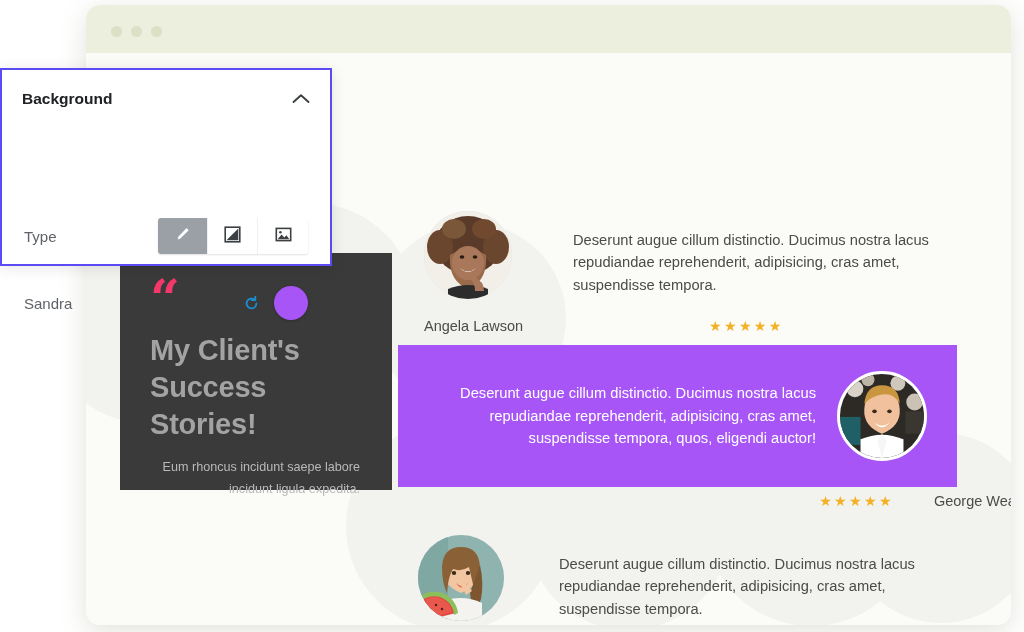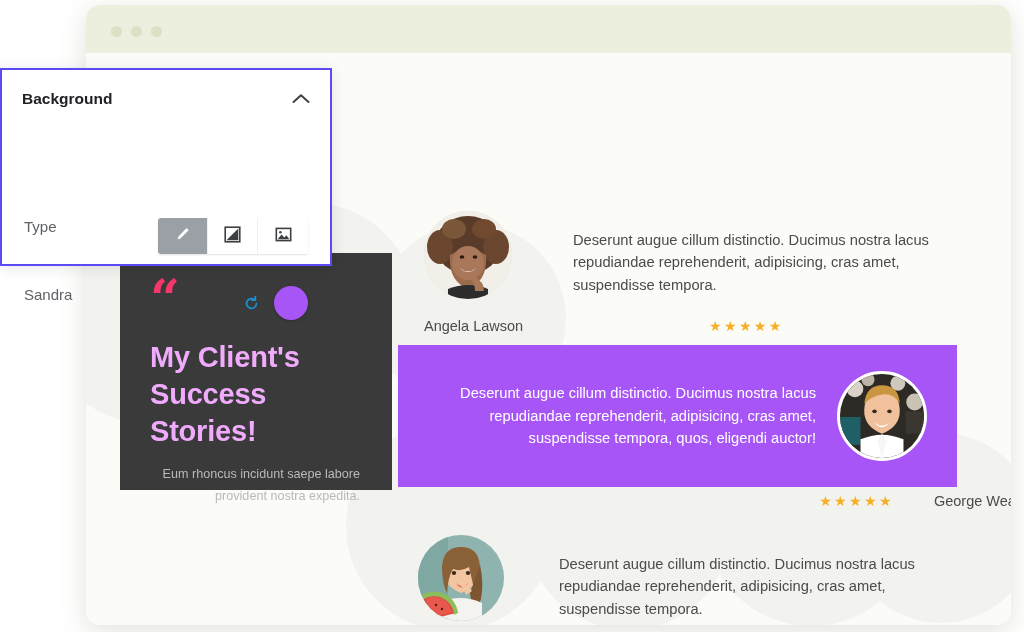--- a/index.html
+++ b/index.html
@@ -177,26 +177,26 @@
   }
   .big-quote {
     font-family: "DejaVu Serif", "Liberation Serif", serif;
     color: #f5376a;
     font-size: 52px;
     line-height: 0.62;
     font-weight: 700;
     height: 40px;
   }
   .dark-title {
-    color: #f0abfc;
+    color: #a3a3a3;
     font-size: 29px;
     font-weight: 700;
     line-height: 1.28;
     letter-spacing: -0.2px;
-    margin-top: 16px;
+    margin-top: 9px;
   }
   .dark-sub {
     color: #b9b9b9;
     font-size: 12.6px;
     line-height: 1.72;
     margin-top: 14px;
     text-align: right;
   }
 
   
@@ -226,21 +226,21 @@
     font-weight: 700;
     color: #202124;
   }
   .chevron-up svg { display: block; }
 
   .panel-row {
     position: absolute;
     left: 22px;
     right: 22px;
     display: flex;
-    align-items: flex-start;
+    align-items: center;
     justify-content: space-between;
   }
   #row-type  { top: 148px; }
   #row-color { top: 216px; }
   .row-label {
     font-size: 15px;
     color: #5f6368;
   }
 
   .seg-group {
@@ -389,21 +389,21 @@
   </div>
 
   <div class="dark-panel" style="background: rgb(58, 58, 58);">
     <div class="big-quote" style="color: rgb(245, 55, 106);">“</div>
     <div class="dark-title">
       <div>My Client's</div>
       <div>Success Stories!</div>
     </div>
     <div class="dark-sub">
       <div>Eum rhoncus incidunt saepe labore</div>
-      <div>provident nostra expedita.</div>
+      <div>incidunt ligula expedita.</div>
     </div>
   </div>
 
   <div class="settings-panel" style="border-color: rgb(92, 75, 245);">
 
     <div class="panel-header">
       <span class="panel-title">Background</span>
       <span class="chevron-up">
         <svg width="18" height="12" viewBox="0 0 18 12" aria-hidden="true">
           <path d="M1.5 9 L9 2.2 L16.5 9" fill="none" stroke="#3c4043" stroke-width="1.9" stroke-linecap="round" stroke-linejoin="round"></path>

